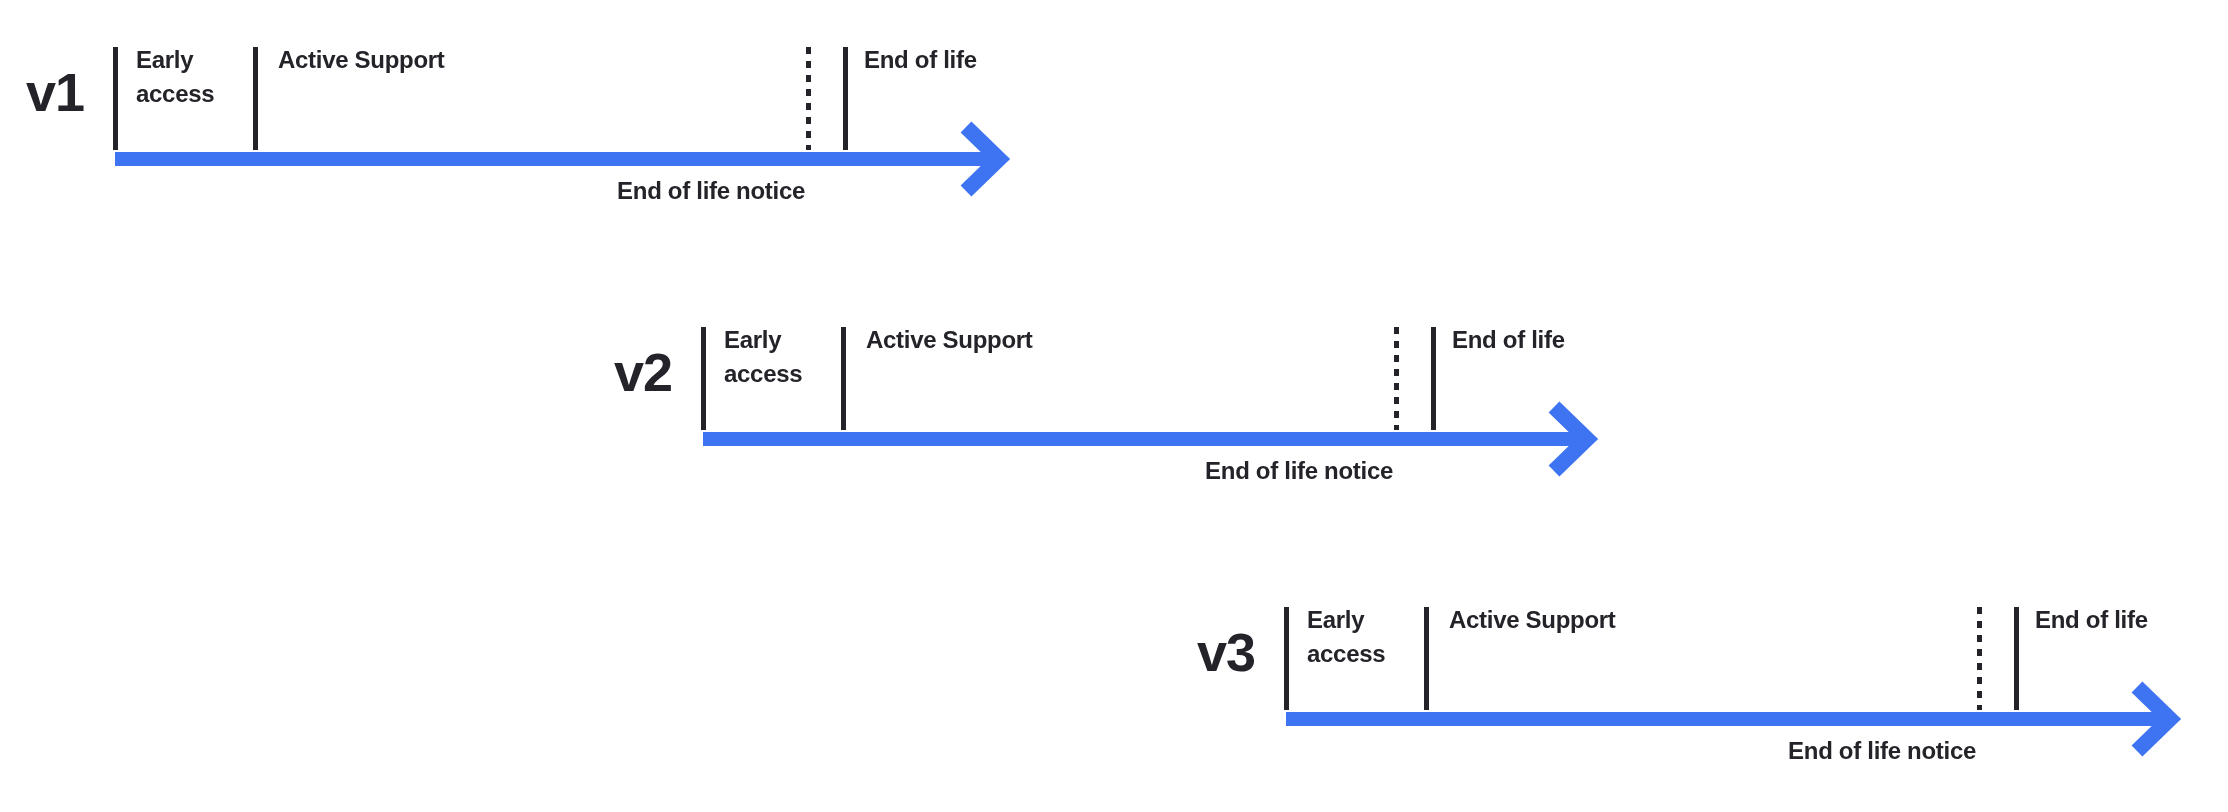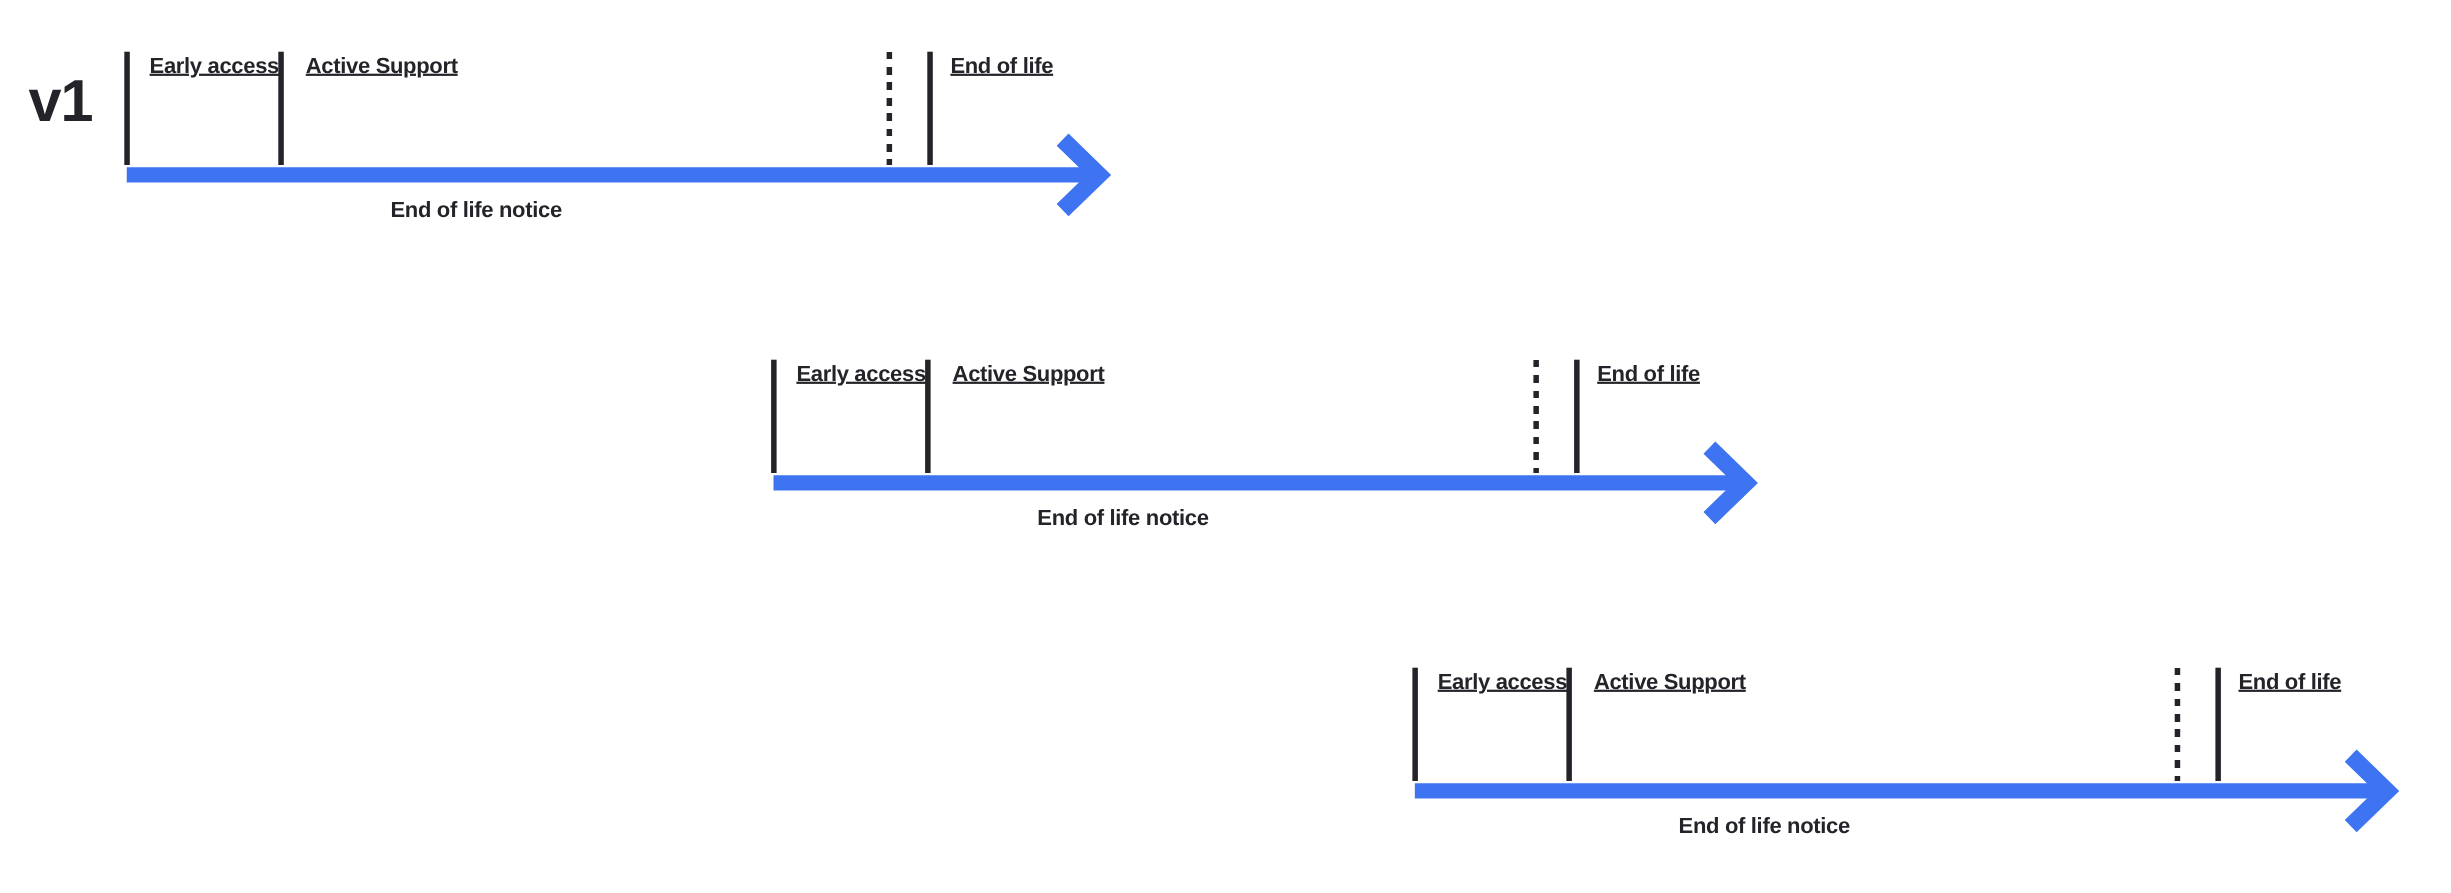--- a/index.html
+++ b/index.html
@@ -32,34 +32,34 @@
     position:absolute;top:8px;width:5px;height:103px;background:var(--ink);
   }
   .tick-start{left:198px;}
   .tick-active{left:338px;}
   .tick-end{left:928px;}
   .tick-dashed{
     position:absolute;top:8px;left:891px;width:5px;height:103px;background:none;
     background-image:repeating-linear-gradient(to bottom,var(--ink) 0px,var(--ink) 7px,transparent 7px,transparent 14px);
   }
   .phase-label{
-    position:absolute;top:4px;font-size:20px;line-height:34px;font-weight:700;
-    color:var(--ink);letter-spacing:-0.3px;text-decoration:underline;
+    position:absolute;top:4px;font-size:24px;line-height:34px;font-weight:700;
+    color:var(--ink);letter-spacing:-0.3px;
   }
   .label-early{left:221px;width:120px;}
   .label-active{left:363px;width:400px;}
   .label-end{left:949px;width:210px;}
   .arrow{
     position:absolute;left:200px;top:73px;width:920px;height:94px;display:block;
   }
   .arrow-shaft{stroke:var(--arrow);stroke-width:14;}
   .arrow-head{fill:none;stroke:var(--arrow);stroke-width:15.5;stroke-linejoin:miter;stroke-linecap:butt;}
   .notice-label{
-    position:absolute;left:440px;top:135px;width:450px;text-align:left;
-    font-size:20px;line-height:34px;font-weight:700;color:var(--ink);letter-spacing:-0.3px;
+    position:absolute;left:440px;top:135px;width:450px;text-align:right;
+    font-size:24px;line-height:34px;font-weight:700;color:var(--ink);letter-spacing:-0.3px;
   }
 </style>
 </head>
 <body>
 
 <div class="stage">
 
   <div class="timeline-row row-v1">
     <div class="version-label">v1</div>
     <div class="tick tick-start"></div>
@@ -70,35 +70,37 @@
     <div class="phase-label label-active">Active Support</div>
     <div class="phase-label label-end">End of life</div>
     <svg class="arrow" viewBox="0 0 920 94">
       <line class="arrow-shaft" x1="0" y1="47" x2="876" y2="47" stroke="#3e73f2"></line>
       <polyline class="arrow-head" points="851,15 884,47 851,79" stroke="#3e73f2"></polyline>
     </svg>
     <div class="notice-label">End of life notice</div>
   </div>
 
   <div class="timeline-row row-v2">
+    <div class="version-label">v2</div>
     <div class="tick tick-start"></div>
     <div class="tick tick-active"></div>
     <div class="tick-dashed"></div>
     <div class="tick tick-end"></div>
     <div class="phase-label label-early">Early access</div>
     <div class="phase-label label-active">Active Support</div>
     <div class="phase-label label-end">End of life</div>
     <svg class="arrow" viewBox="0 0 920 94">
       <line class="arrow-shaft" x1="0" y1="47" x2="876" y2="47" stroke="#3e73f2"></line>
       <polyline class="arrow-head" points="851,15 884,47 851,79" stroke="#3e73f2"></polyline>
     </svg>
     <div class="notice-label">End of life notice</div>
   </div>
 
   <div class="timeline-row row-v3">
+    <div class="version-label">v3</div>
     <div class="tick tick-start"></div>
     <div class="tick tick-active"></div>
     <div class="tick-dashed"></div>
     <div class="tick tick-end"></div>
     <div class="phase-label label-early">Early access</div>
     <div class="phase-label label-active">Active Support</div>
     <div class="phase-label label-end">End of life</div>
     <svg class="arrow" viewBox="0 0 920 94">
       <line class="arrow-shaft" x1="0" y1="47" x2="876" y2="47" stroke="#3e73f2"></line>
       <polyline class="arrow-head" points="851,15 884,47 851,79" stroke="#3e73f2"></polyline>

